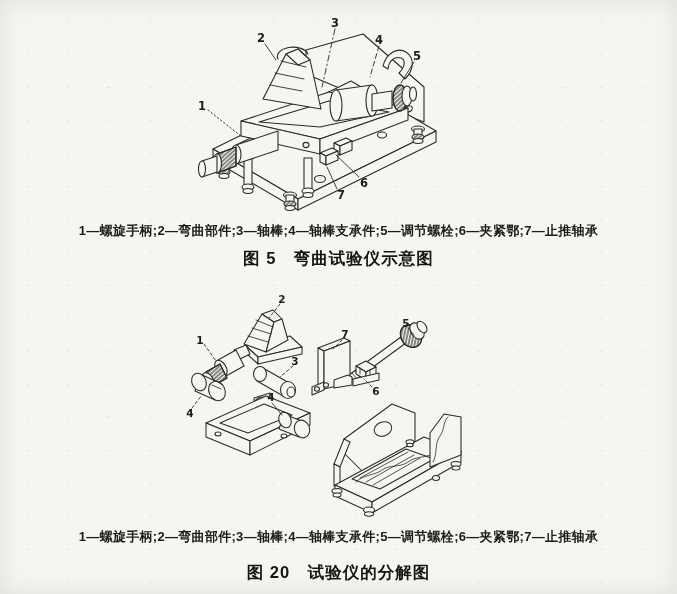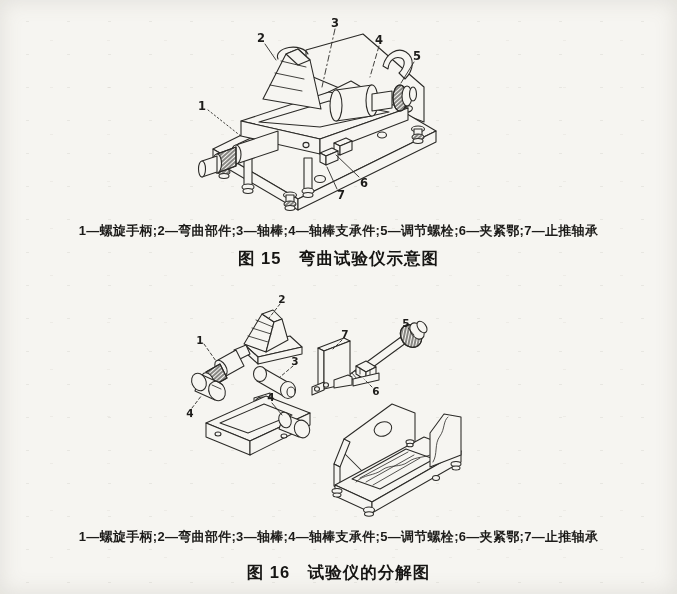--- a/index.html
+++ b/index.html
@@ -167,21 +167,21 @@
       <text x="75" y="39">2</text>
       <text x="149" y="24">3</text>
       <text x="193" y="41">4</text>
       <text x="231" y="57">5</text>
       <text x="178" y="184">6</text>
       <text x="155" y="196">7</text>
     </g>
   </svg>
 
   <div id="legend15" class="legend">1—螺旋手柄;2—弯曲部件;3—轴棒;4—轴棒支承件;5—调节螺栓;6—夹紧鄂;7—止推轴承</div>
-  <div id="caption15" class="fig-caption">图 15　弯曲试验仪示意图</div>
+  <div id="caption15" class="fig-caption">图 5　弯曲试验仪示意图</div>
 
   <svg id="fig16-svg" class="fig-svg" viewBox="0 0 322 240" aria-label="exploded view of tester">
     <defs>
       <pattern id="h16" width="3" height="3" patternUnits="userSpaceOnUse" patternTransform="rotate(48)">
         <rect width="3" height="3" fill="#f6f5f1"></rect>
         <line x1="1" y1="0" x2="1" y2="3" stroke="#2b2a27" stroke-width="1.1"></line>
       </pattern>
     </defs>
     <g fill="#f6f5f1" stroke="#2b2a27" stroke-width="1.05" stroke-linejoin="round" stroke-linecap="round">
 
@@ -300,15 +300,15 @@
       <text x="127" y="79">3</text>
       <text x="22" y="131">4</text>
       <text x="103" y="115">4</text>
       <text x="238" y="41">5</text>
       <text x="208" y="109">6</text>
       <text x="177" y="52">7</text>
     </g>
   </svg>
 
   <div id="legend16" class="legend">1—螺旋手柄;2—弯曲部件;3—轴棒;4—轴棒支承件;5—调节螺栓;6—夹紧鄂;7—止推轴承</div>
-  <div id="caption16" class="fig-caption">图 16　试验仪的分解图</div>
+  <div id="caption16" class="fig-caption">图 20　试验仪的分解图</div>
 
 </div>
 
 </body></html>

